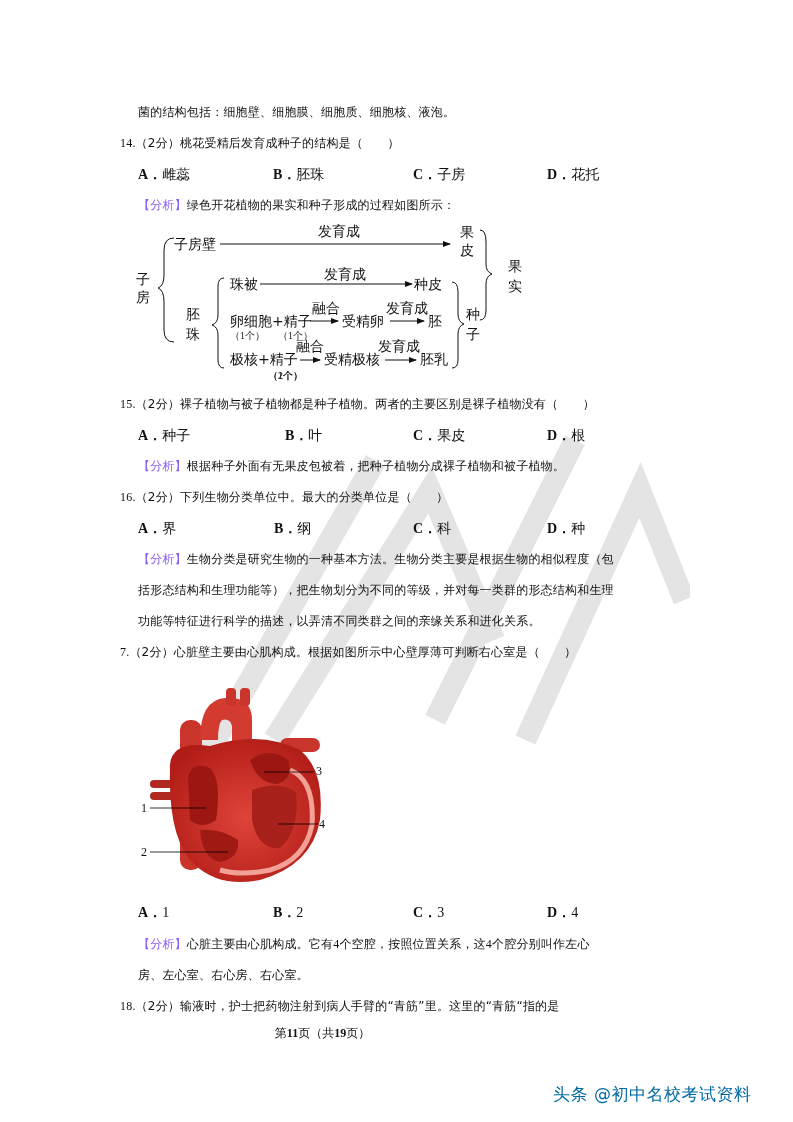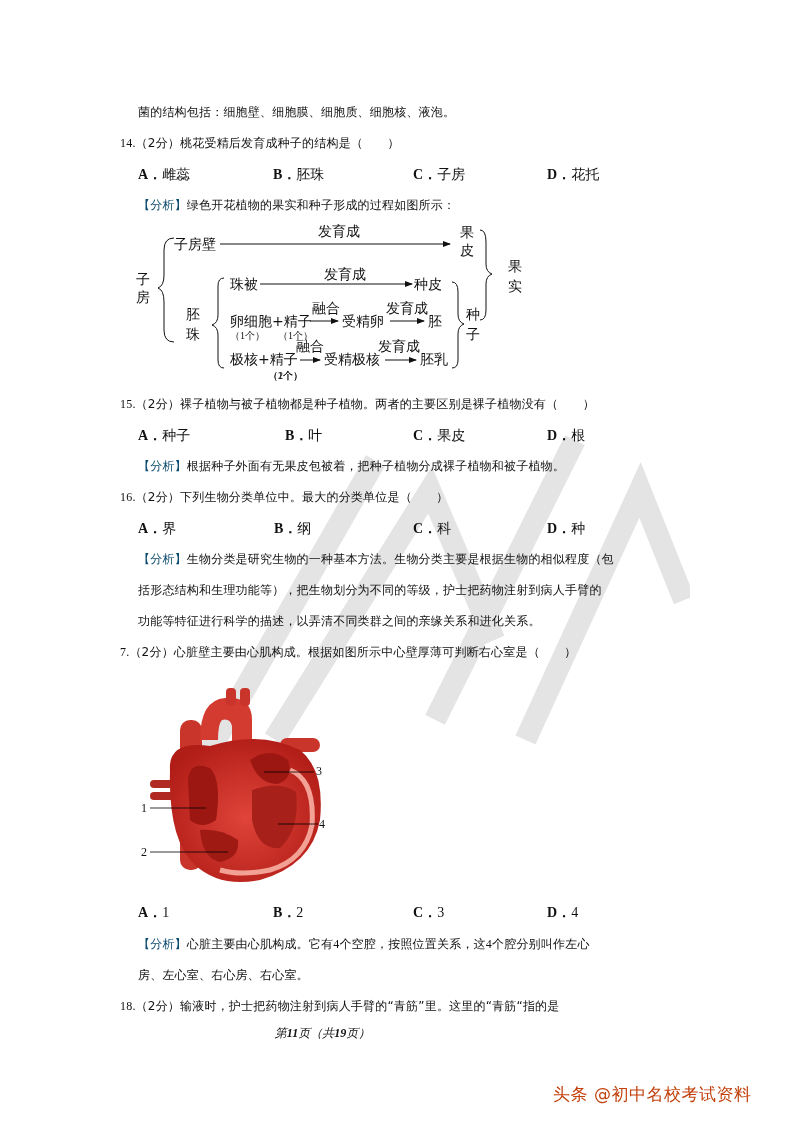--- a/index.html
+++ b/index.html
@@ -2,35 +2,35 @@
 <html><head>
 <meta charset="utf-8">
 <style>
   html, body { margin:0; padding:0; }
   body {
     width:793px; height:1122px; background:#ffffff; position:relative; overflow:hidden;
     font-family: "DejaVu Sans", "Liberation Sans", sans-serif; color:#111;
     font-size:14px;
   }
   .line { position:absolute; white-space:nowrap; font-size:12px; letter-spacing:0.2px; }
-  .hl { color:#0c4a6e; }
+  .hl { color:#8b5cf6; }
   .opt { position:absolute; font-size:14px; white-space:nowrap; }
   .opt .k { font-family:"Liberation Serif", serif; font-weight:bold; font-size:14px; }
   .watermark {
     position:absolute; left:170px; top:430px; width:520px; height:330px;
     pointer-events:none; opacity:0.10;
   }
   .diagram { position:absolute; left:130px; top:220px; width:400px; height:170px; }
   .diagram .t { position:absolute; font-size:14px; white-space:nowrap; }
   .diagram .s { position:absolute; font-size:10px; white-space:nowrap; font-family:"Liberation Serif", serif; }
   .heart { position:absolute; left:140px; top:680px; width:200px; height:210px; }
   .lbl { position:absolute; font-family:"Liberation Serif", serif; font-size:12px; }
-  .footer { position:absolute; left:0; width:645px; text-align:center; top:1025px; font-size:12px; font-family:"Liberation Serif", serif;font-style:italic; }
+  .footer { position:absolute; left:0; width:645px; text-align:center; top:1025px; font-size:12px; font-family:"Liberation Serif", serif; }
   .footer b { font-weight:bold; }
-  .credit { position:absolute; left:553px; top:1083px; font-size:17px; color:#c2410c; letter-spacing:0.5px;
+  .credit { position:absolute; left:553px; top:1083px; font-size:17px; color:#0369a1; letter-spacing:0.5px;
     text-shadow: 0 0 1px #fff, 1px 1px 0 #fff; }
 </style>
 </head>
 <body>
 
 <svg class="watermark" viewBox="0 0 520 330">
   <g stroke="#000" stroke-width="22" fill="none" stroke-linecap="square">
     <path d="M40 320 L200 40"></path>
     <path d="M110 300 L260 60 L320 200"></path>
     <path d="M270 280 L400 20"></path>
@@ -109,21 +109,21 @@
 <div class="line" style="left:138px;top:458px;text-align:right;"><span class="hl">【分析】</span><span>根据种子外面有无果皮包被着，把种子植物分成裸子植物和被子植物。</span></div>
 
 <div class="line" style="left:120px;top:489px;">
   <span style="font-family:'Liberation Serif',serif;">16.</span><span>（2分）</span><span>下列生物分类单位中。最大的分类单位是（　　）</span>
 </div>
 <div class="opt" style="left:138px;top:520px;"><span class="k">A．</span><span>界</span></div>
 <div class="opt" style="left:274px;top:520px;"><span class="k">B．</span><span>纲</span></div>
 <div class="opt" style="left:413px;top:520px;"><span class="k">C．</span><span>科</span></div>
 <div class="opt" style="left:547px;top:520px;"><span class="k">D．</span><span>种</span></div>
 <div class="line" style="left:138px;top:551px;"><span class="hl">【分析】</span><span>生物分类是研究生物的一种基本方法。生物分类主要是根据生物的相似程度（包</span></div>
-<div class="line" style="left:138px;top:582px;">括形态结构和生理功能等），把生物划分为不同的等级，护士把药物注射到病人手臂的</div>
+<div class="line" style="left:138px;top:582px;">括形态结构和生理功能等），把生物划分为不同的等级，并对每一类群的形态结构和生理</div>
 <div class="line" style="left:138px;top:613px;">功能等特征进行科学的描述，以弄清不同类群之间的亲缘关系和进化关系。</div>
 
 <div class="line" style="left:120px;top:644px;">
   <span style="font-family:'Liberation Serif',serif;">7.</span><span>（2分）</span><span>心脏壁主要由心肌构成。根据如图所示中心壁厚薄可判断右心室是（　　）</span>
 </div>
 
 <svg class="heart" viewBox="0 0 200 210">
   <defs>
     <radialGradient id="hg" cx="50%" cy="55%" r="60%">
       <stop offset="0%" stop-color="#e0443a"></stop>

